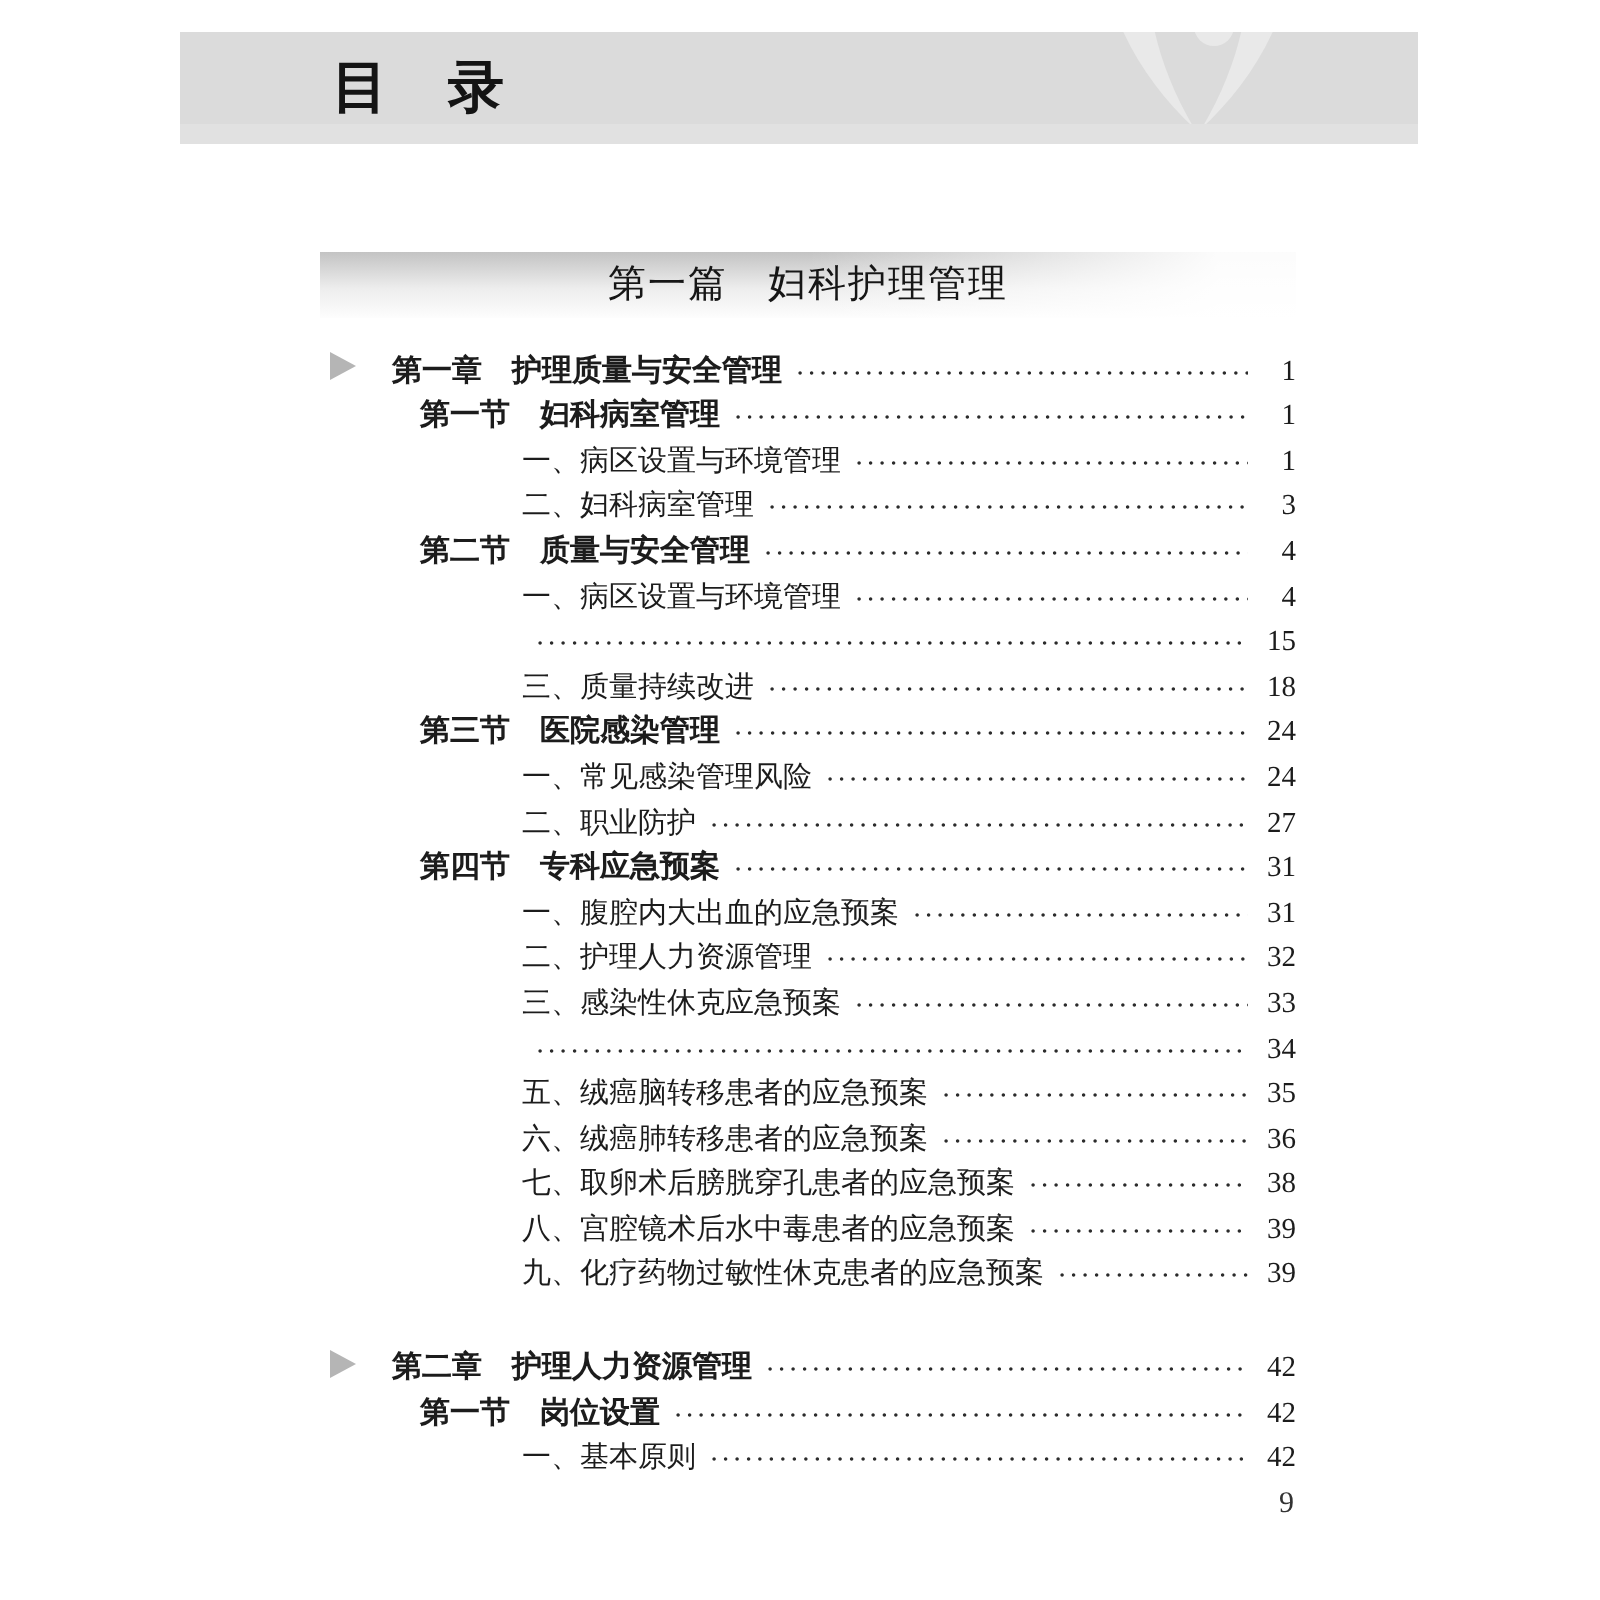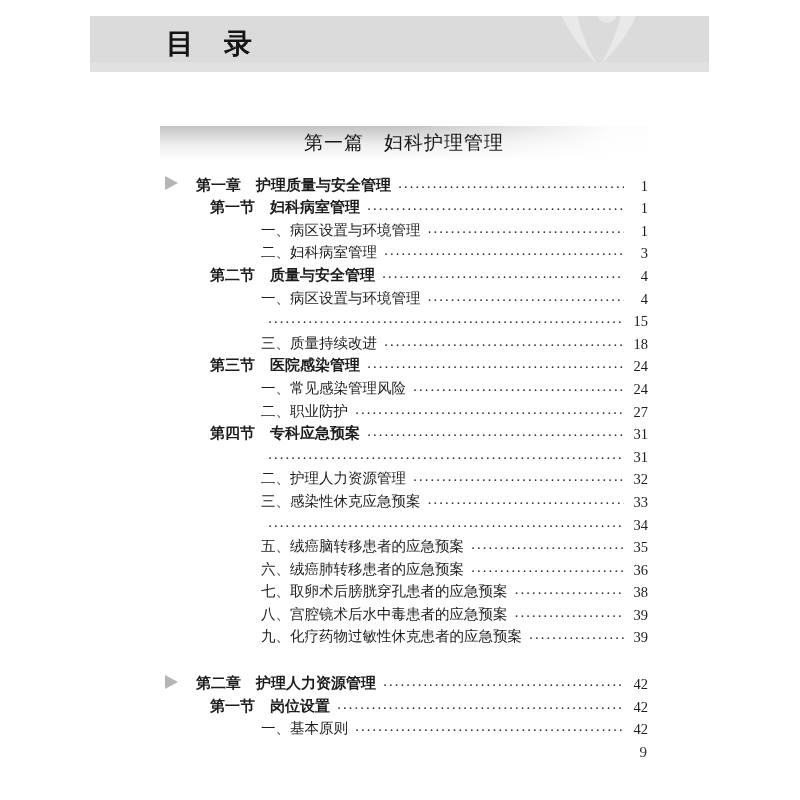--- a/index.html
+++ b/index.html
@@ -148,20 +148,21 @@
         <span class="leader">································································································································································</span>
         <span class="pg">27</span>
       </div>
       <div class="row section">
         <span class="lbl">第四节</span>
         <span class="ttl">专科应急预案</span>
         <span class="leader">································································································································································</span>
         <span class="pg">31</span>
       </div>
       <div class="row item">
+        <span class="ttl">一、腹腔内大出血的应急预案</span>
         <span class="leader">································································································································································</span>
         <span class="pg">31</span>
       </div>
       <div class="row item">
         <span class="ttl">二、护理人力资源管理</span>
         <span class="leader">································································································································································</span>
         <span class="pg">32</span>
       </div>
       <div class="row item">
         <span class="ttl">三、感染性休克应急预案</span>

